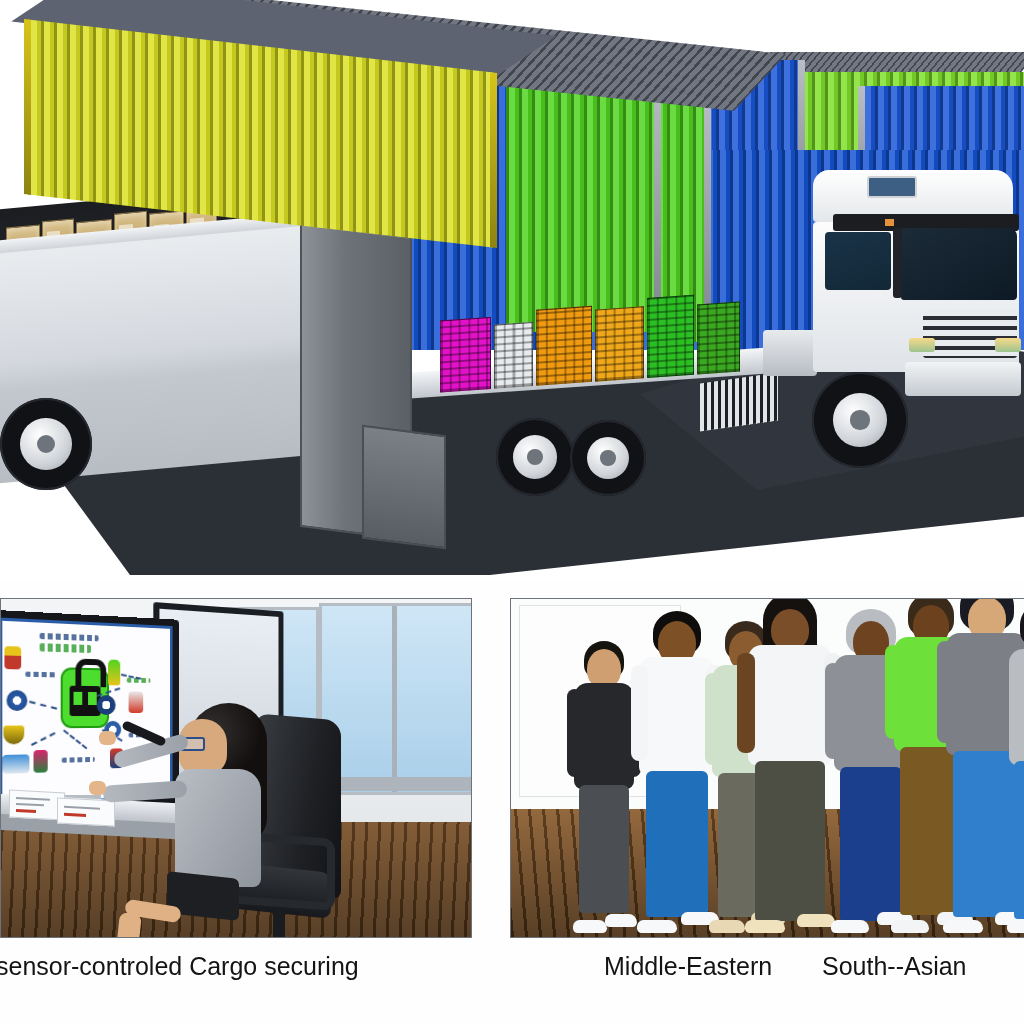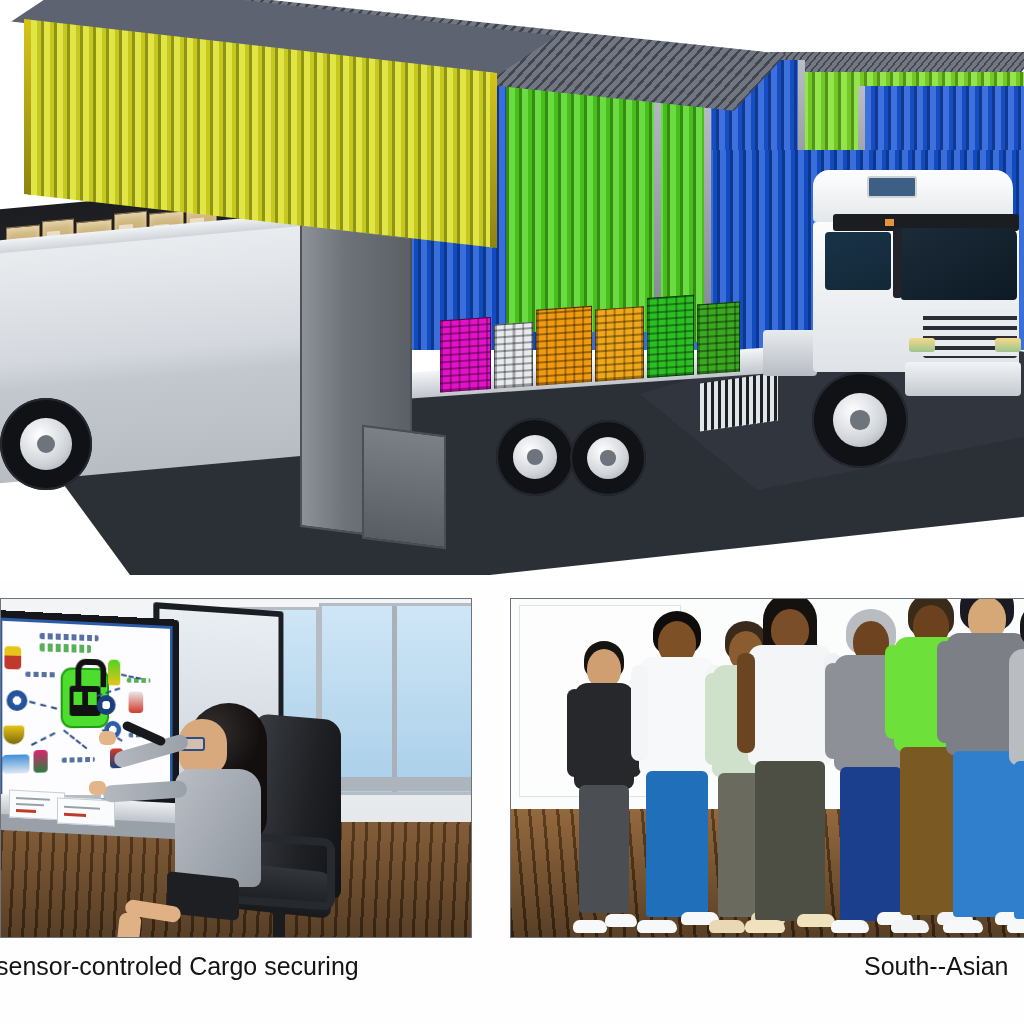--- a/index.html
+++ b/index.html
@@ -513,15 +513,16 @@
     <div class="fig" style="left:494px;width:74px;height:330px;">
       <div class="hair" style="top:0;width:44px;height:44px;background:#17141a;"></div>
 
       <div class="torso" style="top:46px;width:66px;height:116px;background:#b9bcc1;"></div>
       <div class="legs" style="top:158px;width:56px;height:158px;background:#2f7fcc;"></div>
       <div class="shoeL" style="left:2px;bottom:0;width:34px;background:#f7f8f9;"></div>
     </div>
   </div>
 
   <div class="caption" style="left:-4px;top:952px;">sensor-controled Cargo securing</div>
-  <div class="caption" style="left:864px;top:952px;text-align:center;">South--Asian</div>
+  <div class="caption" style="left:604px;top:952px;">Middle-Eastern</div>
+  <div class="caption" style="left:822px;top:952px;text-align:center;">South--Asian</div>
 
 </div>
 
 </body></html>

